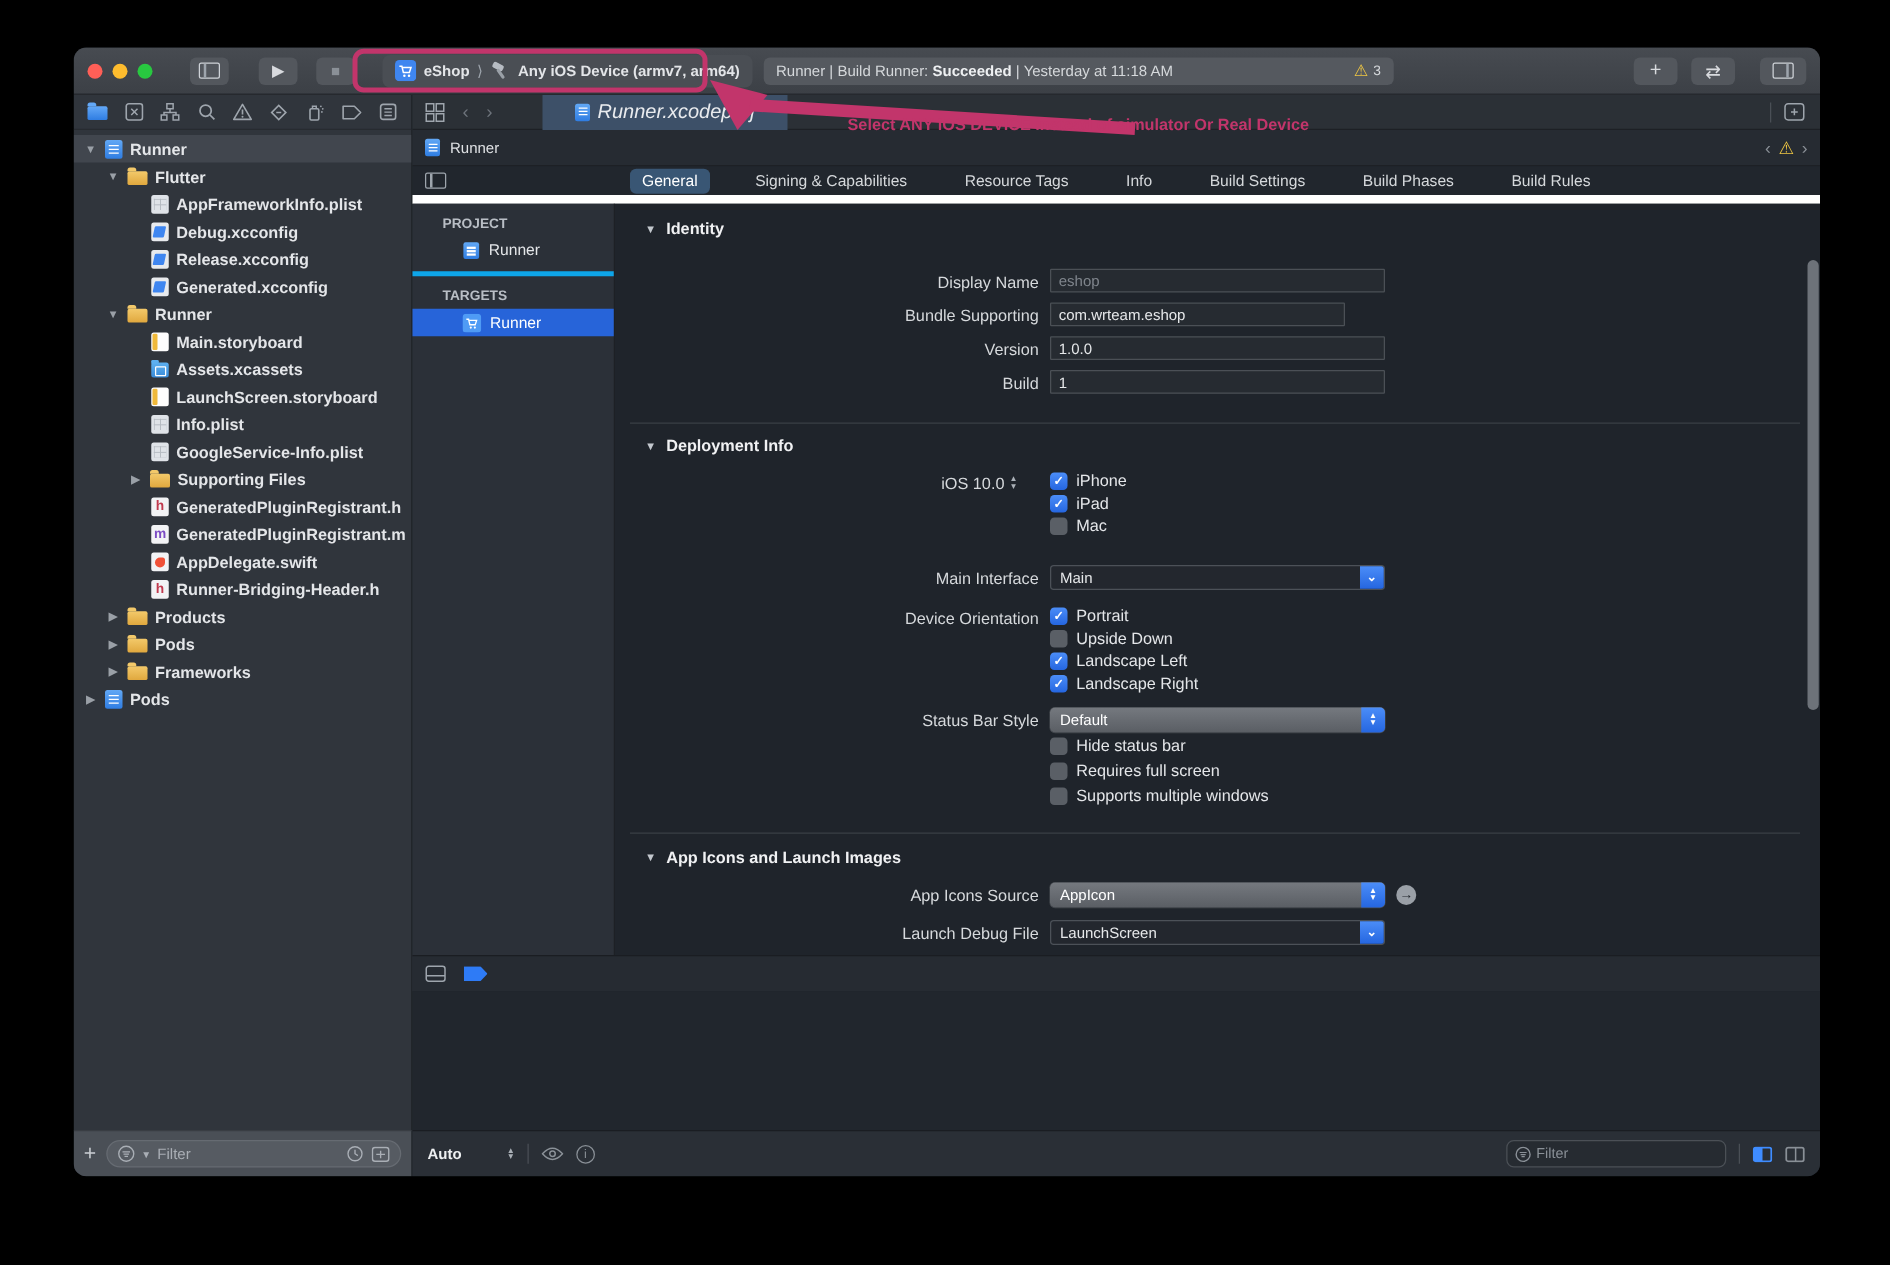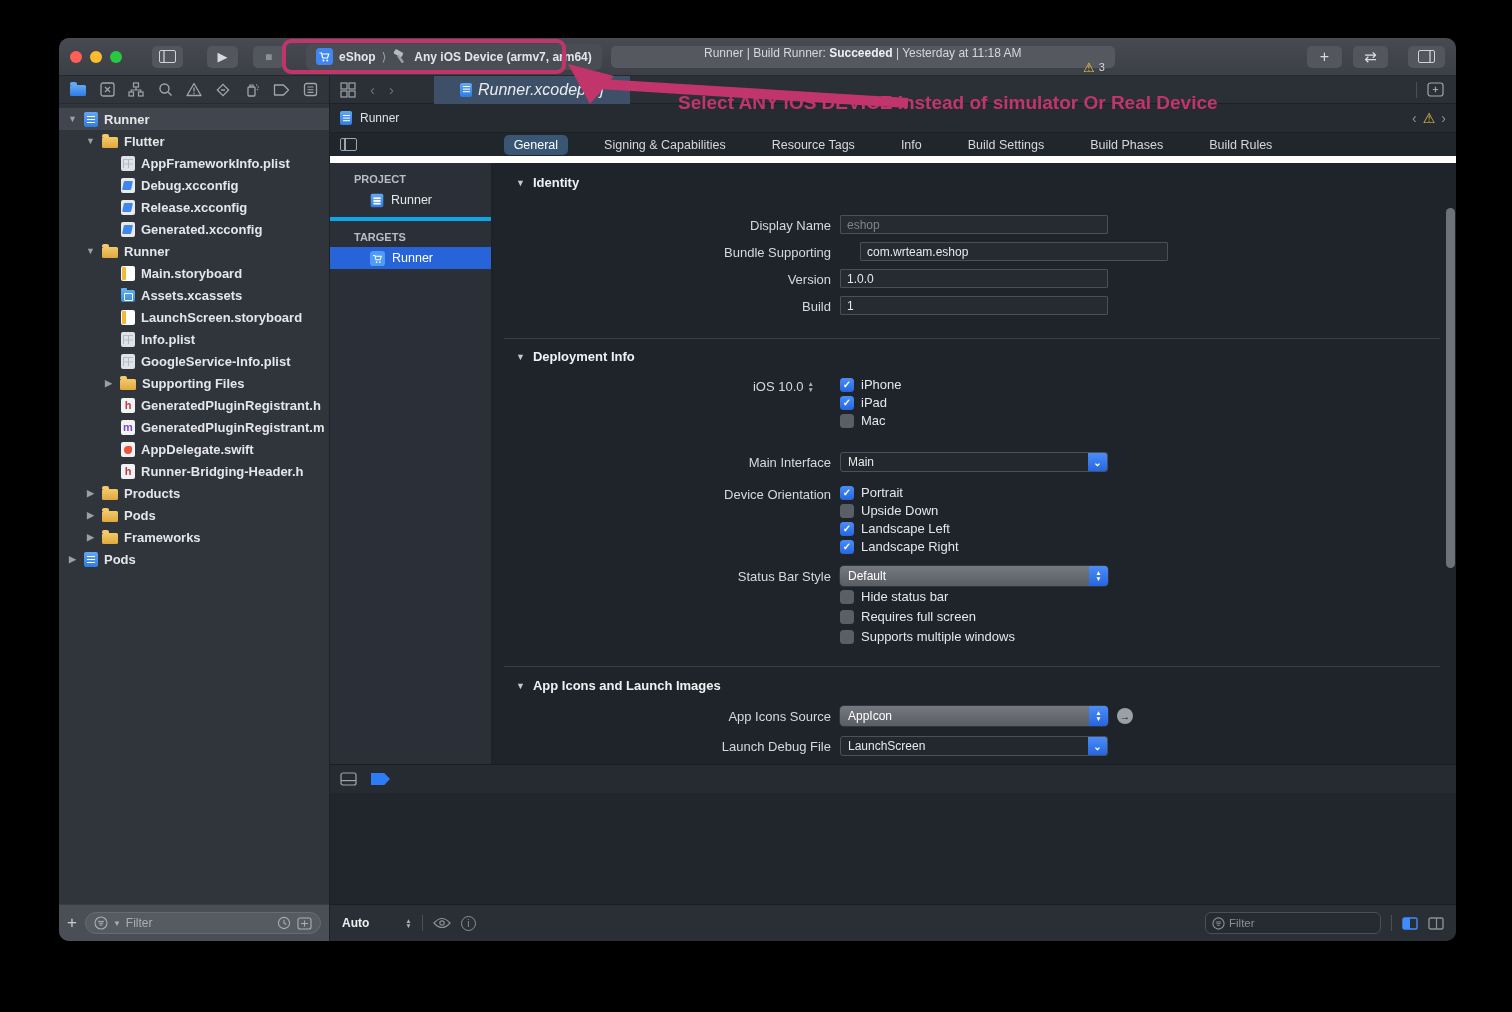--- a/index.html
+++ b/index.html
@@ -123,21 +123,21 @@
     border-top:1px solid #1a1d22; display:flex; align-items:center; padding:0 12px; gap:10px;
     font-size:12px; color:#c9cdd2; }
   .vdiv { width:1px; height:16px; background:#4a4f56; }
   .scrollbar { position:absolute; right:1px; top:45px; width:9px; height:360px; background:#7b8087; border-radius:5px; opacity:.85; }
   .paneicon { width:17px; height:13px; border:1.5px solid #9ea5ad; border-radius:2px; position:relative; }
   .paneicon::before { content:""; position:absolute; left:3px; top:0; bottom:0; width:1.5px; background:#9ea5ad; }
   svg.ic { display:block; }
   
   #anno-box { position:absolute; left:282px; top:39px; width:284px; height:35px;
     border:4.5px solid #c2356b; border-radius:9px; z-index:60; pointer-events:none; }
-  #anno-text { position:absolute; left:678px; top:92px; z-index:60; font-size:19px; font-weight:bold;
+  #anno-text { position:absolute; left:678px; top:92px; z-index:60; font-size:13px; font-weight:bold;
     color:#c2356b; white-space:nowrap; pointer-events:none; }
   #anno-arrow { position:absolute; left:556px; top:58px; z-index:59; pointer-events:none; }
 </style>
 </head>
 <body>
 
 <div id="window">
 
   <div id="titlebar">
     <div style="display:flex; align-items:center; padding-left:11px;">
@@ -162,21 +162,21 @@
           <circle cx="11.2" cy="12.5" r="1" fill="#fff"></circle>
       </svg>
       <span>eShop</span>
       <span style="color:#9ea5ad; font-weight:normal;">⟩</span>
       <svg class="ic" width="16" height="15" viewBox="0 0 16 15">
         <rect x="2" y="1.5" width="9" height="5" rx="1.5" transform="rotate(28 6 4)" fill="#b6bbc2"></rect>
         <rect x="7.2" y="5.5" width="2.6" height="9" rx="1.2" transform="rotate(-35 8.5 10)" fill="#9aa0a7"></rect>
       </svg>
       <span>Any iOS Device (armv7, arm64)</span>
     </div>
-    <div class="status-pill" style="margin-left:9px; width:504px;flex-direction:column;">
+    <div class="status-pill" style="margin-left:9px; width:504px;">
       <span><span>Runner | Build Runner: </span><b style="color:#eef0f2;">Succeeded</b><span> | Yesterday at 11:18 AM</span></span>
       <span style="margin-left:auto; display:flex; align-items:center; gap:4px;">
         <span class="warn">⚠</span>
         <span style="font-size:11px;">3</span>
       </span>
     </div>
     <div style="margin-left:auto; display:flex; gap:11px; padding-right:11px;">
       <div class="tbtn" style="width:35px; font-size:16px;">
           <span>+</span>
         </div>
@@ -442,21 +442,21 @@
 
     <div id="content">
 
       <div class="sechdr abs" style="left:24px; top:12px;">
         <span class="tri">▼</span>
         <span>Identity</span>
       </div>
       <div class="flabel" style="right:625px; top:55px;">Display Name</div>
       <input class="tf" style="left: 348px; top: 52px; width: 268px; color: rgb(127, 133, 140);" placeholder="eshop">
       <div class="flabel" style="right:625px; top:82px;">Bundle Supporting</div>
-      <input class="tf" style="left: 368px; top: 79px; width: 308px;" value="com.wrteam.eshop">
+      <input class="tf" style="left: 348px; top: 79px; width: 236px;" value="com.wrteam.eshop">
       <div class="flabel" style="right:625px; top:109px;">Version</div>
       <input class="tf" style="left: 348px; top: 106px; width: 268px;" value="1.0.0">
       <div class="flabel" style="right:625px; top:136px;">Build</div>
       <input class="tf" style="left: 348px; top: 133px; width: 268px;" value="1">
 
       <div class="divider" style="top:175px;"></div>
 
       <div class="sechdr abs" style="left:24px; top:186px;">
         <span class="tri">▼</span>
         <span>Deployment Info</span>

